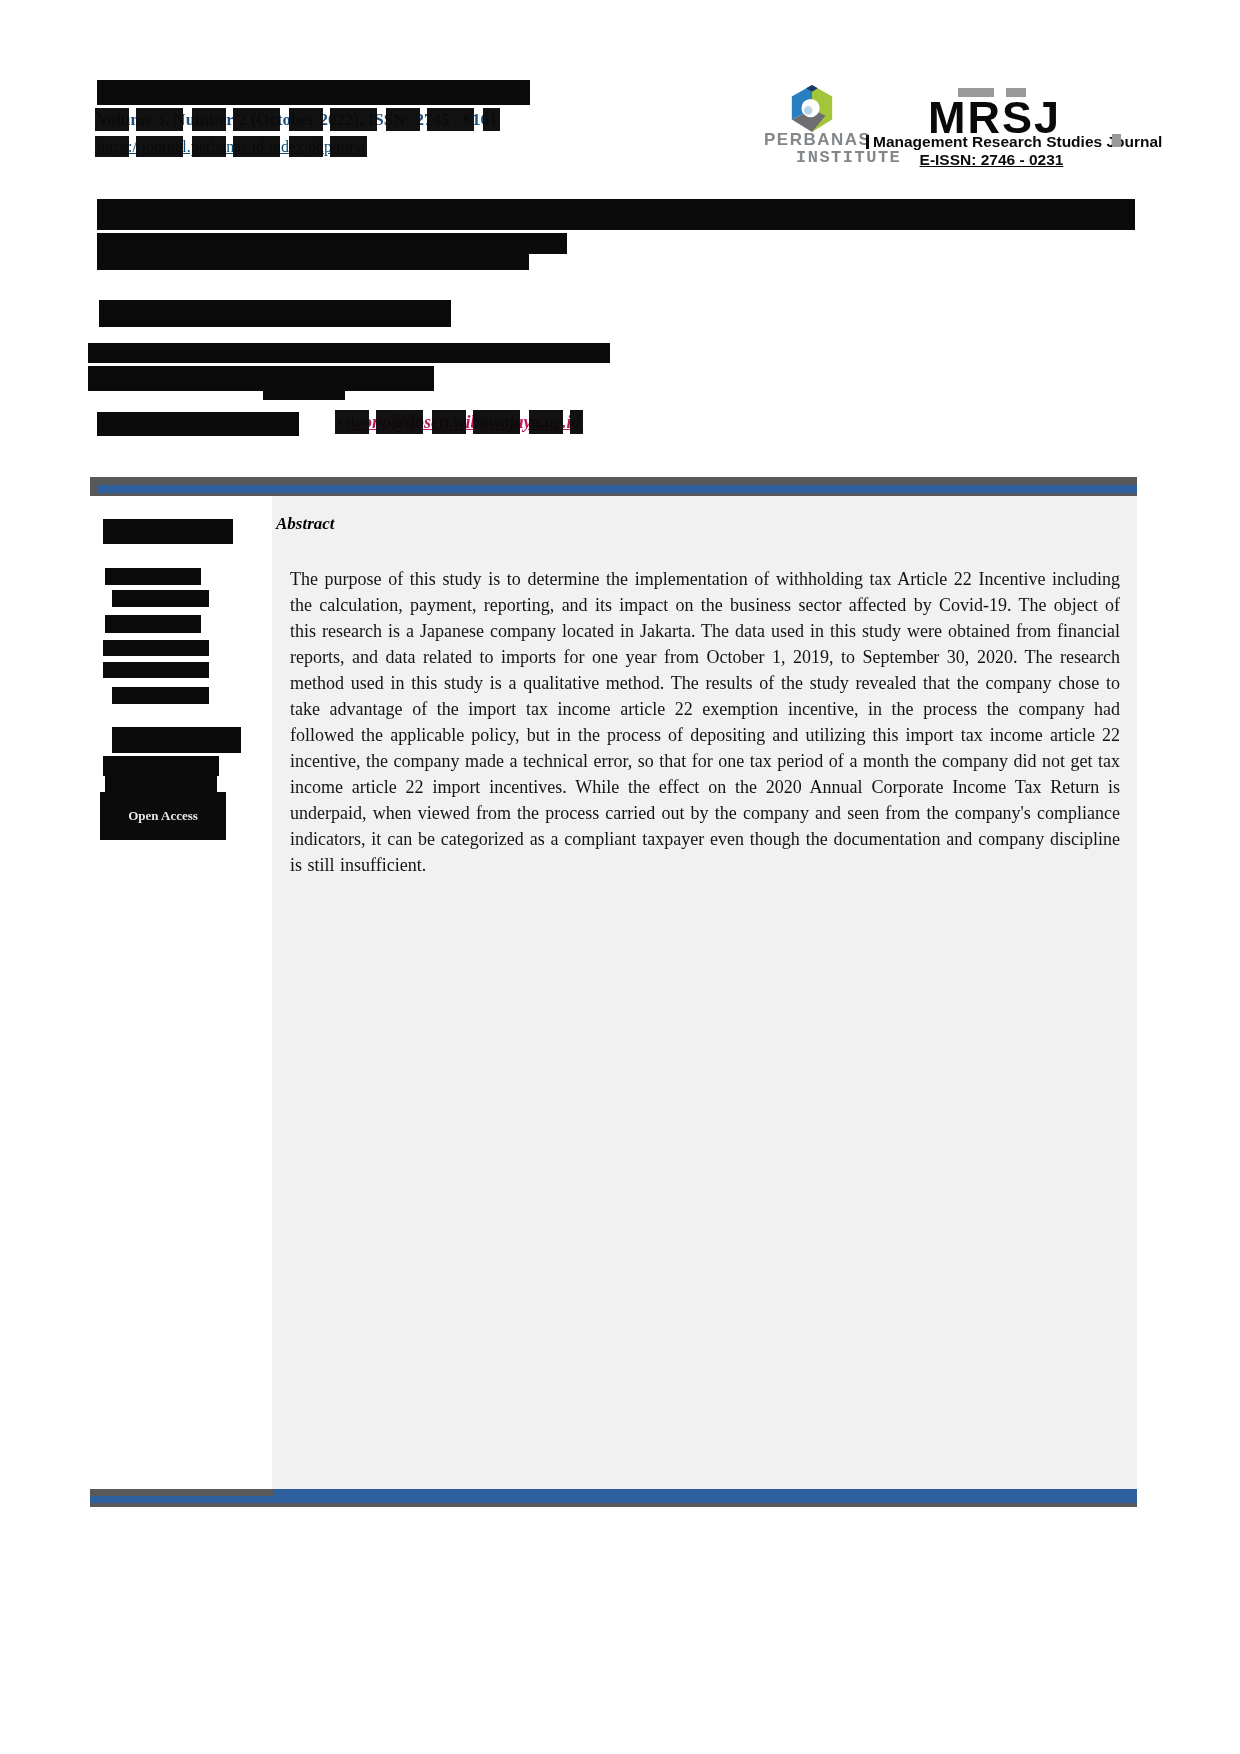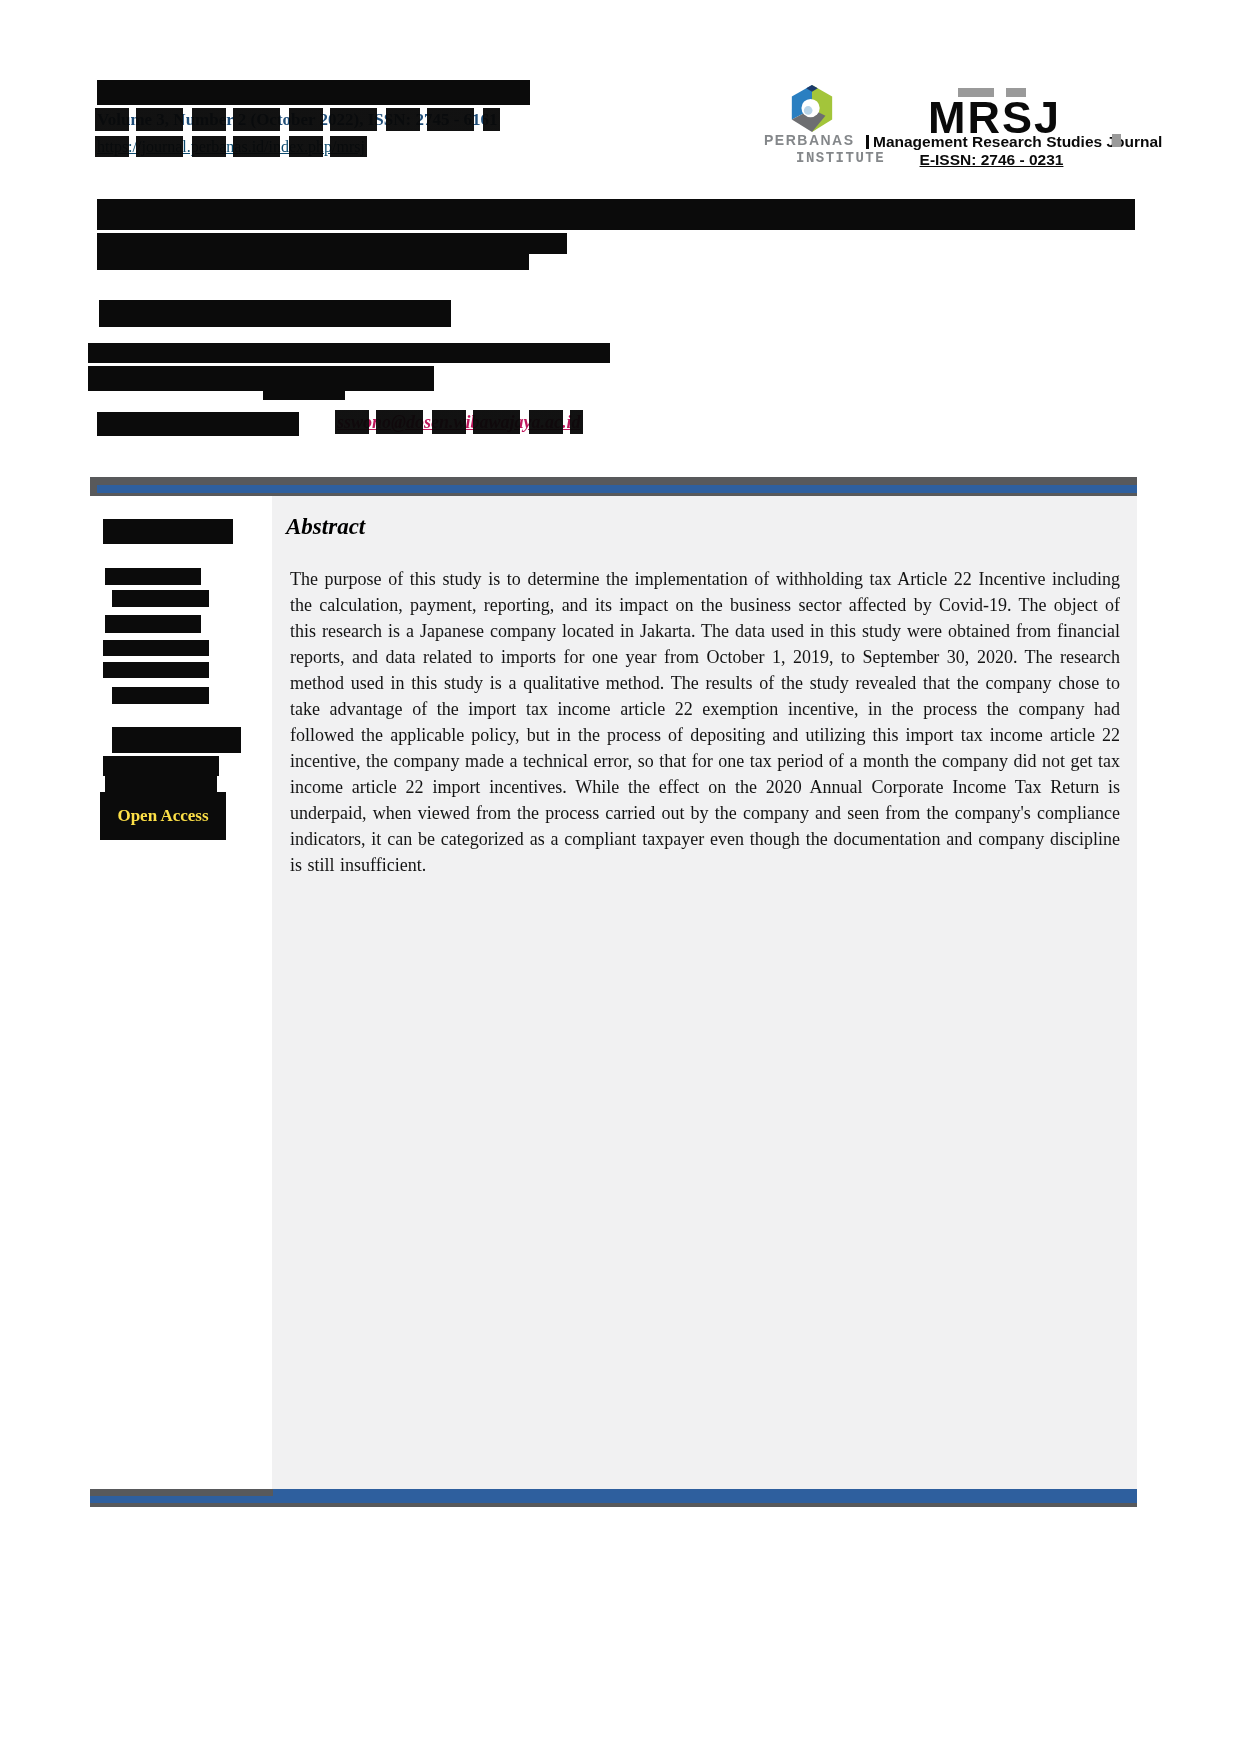--- a/index.html
+++ b/index.html
@@ -9,42 +9,42 @@
   .redact{position:absolute;background:#0b0b0b;}
   .artifact{position:absolute;background:#9a9a9a;}
   
   .partial{position:relative;display:inline-block;}
   .partial::after{content:"";position:absolute;left:-2px;right:-2px;top:-2px;bottom:-1px;
     background:repeating-linear-gradient(90deg,rgba(8,8,8,.96) 0 34px,rgba(8,8,8,0) 34px 41px,
       rgba(8,8,8,.96) 41px 88px,rgba(8,8,8,0) 88px 97px);}
   .hdr-blue{color:#1F4E79;font-weight:bold;font-size:17px;white-space:nowrap;}
   .hdr-link{color:#0c4a6e;font-size:16px;text-decoration:underline;white-space:nowrap;}
   .publisher{font-family:"Liberation Sans",sans-serif;color:#84878a;font-weight:bold;
-    font-size:14px;letter-spacing:1.5px;line-height:18px;}
+    font-size:17px;letter-spacing:1.5px;line-height:18px;}
   .brand-abbr{font-family:"Liberation Sans",sans-serif;font-weight:bold;font-size:45px;
     letter-spacing:2px;color:#0a0a0a;text-align:center;}
   .brand-full{font-family:"Liberation Sans",sans-serif;font-weight:bold;font-size:15.5px;
     color:#0a0a0a;white-space:nowrap;}
   .brand-eissn{font-family:"Liberation Sans",sans-serif;font-weight:bold;font-size:15.5px;
     color:#0a0a0a;text-decoration:underline;text-align:center;}
   .email{color:#be185d;font-weight:bold;font-style:italic;font-size:18px;
     text-decoration:underline;white-space:nowrap;}
   .bar-top{position:absolute;left:90px;top:477px;width:1047px;height:19px;background:#58595B;}
   .bar-top .stripe{position:absolute;left:7px;right:0;top:8px;height:8px;background:#2E5F9E;}
   .abstract-box{position:absolute;left:272px;top:496px;width:865px;height:994px;background:#F1F1F2;}
-  .abstract-head{position:absolute;left:286px;top:514px;font-weight:bold;font-style:italic;
-    font-size:23px;color:#000;}
+  .abstract-head{position:absolute;left:276px;top:514px;font-weight:bold;font-style:italic;
+    font-size:17px;color:#000;}
   .abstract-body{position:absolute;left:290px;top:566px;width:830px;text-align:justify;
     font-size:18px;line-height:26px;color:#141414;word-spacing:1px;}
   .keywords{position:absolute;left:290px;top:926px;width:830px;font-style:italic;
     font-size:18px;color:#141414;}
   .keywords .kw-label{font-weight:bold;}
   .badge{position:absolute;left:100px;top:792px;width:126px;height:48px;background:#0b0b0b;
     display:flex;align-items:center;justify-content:center;}
-  .badge span{color:#fde047;font-weight:bold;font-size:17px;font-family:"Liberation Serif",serif;}
+  .badge span{color:#e5e5e5;font-weight:bold;font-size:13px;font-family:"Liberation Serif",serif;}
   .bar-bottom-blue{position:absolute;left:90px;top:1489px;width:1047px;height:14px;background:#2E5F9E;}
   .bar-bottom-gray{position:absolute;left:90px;top:1503px;width:1047px;height:4px;background:#58595B;}
   .bar-bottom-leftgray{position:absolute;left:90px;top:1489px;width:183px;height:7px;background:#58595B;}
   .sep-dark{position:absolute;background:#0a0a0a;}
 </style>
 </head>
 <body>
 
 <div class="page">
 

